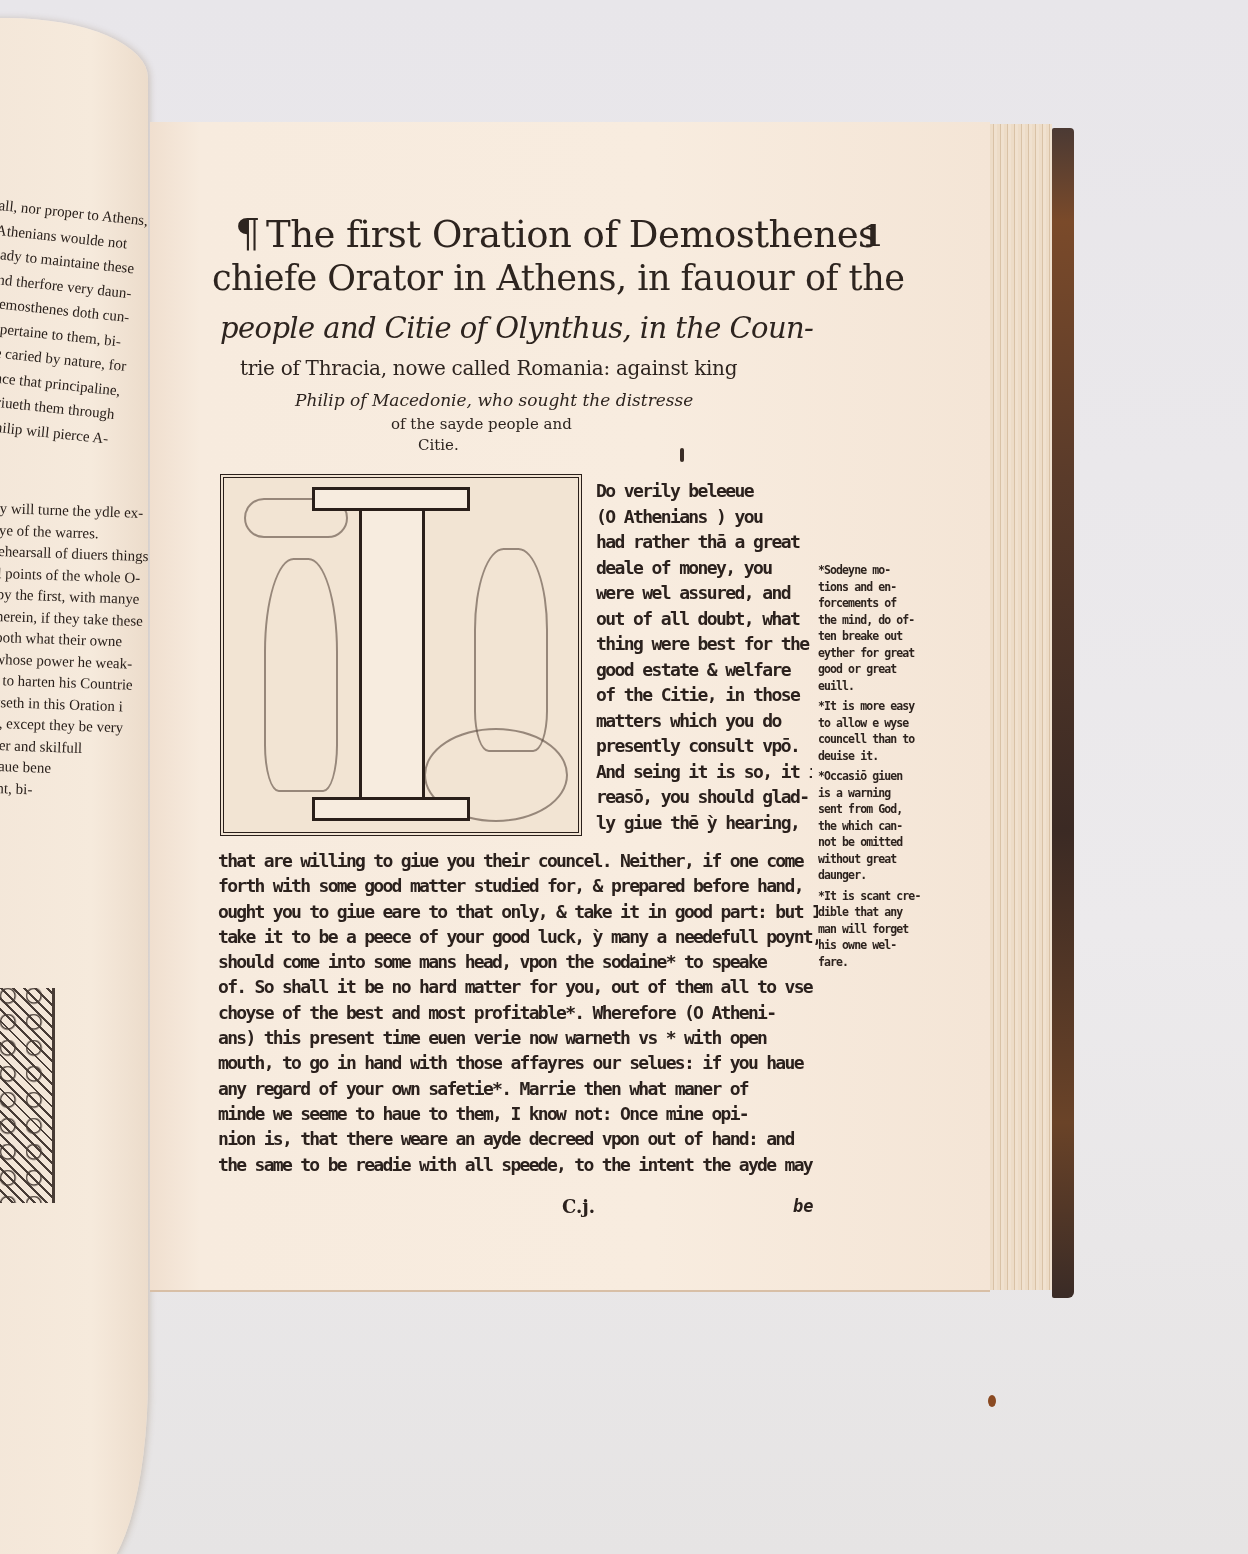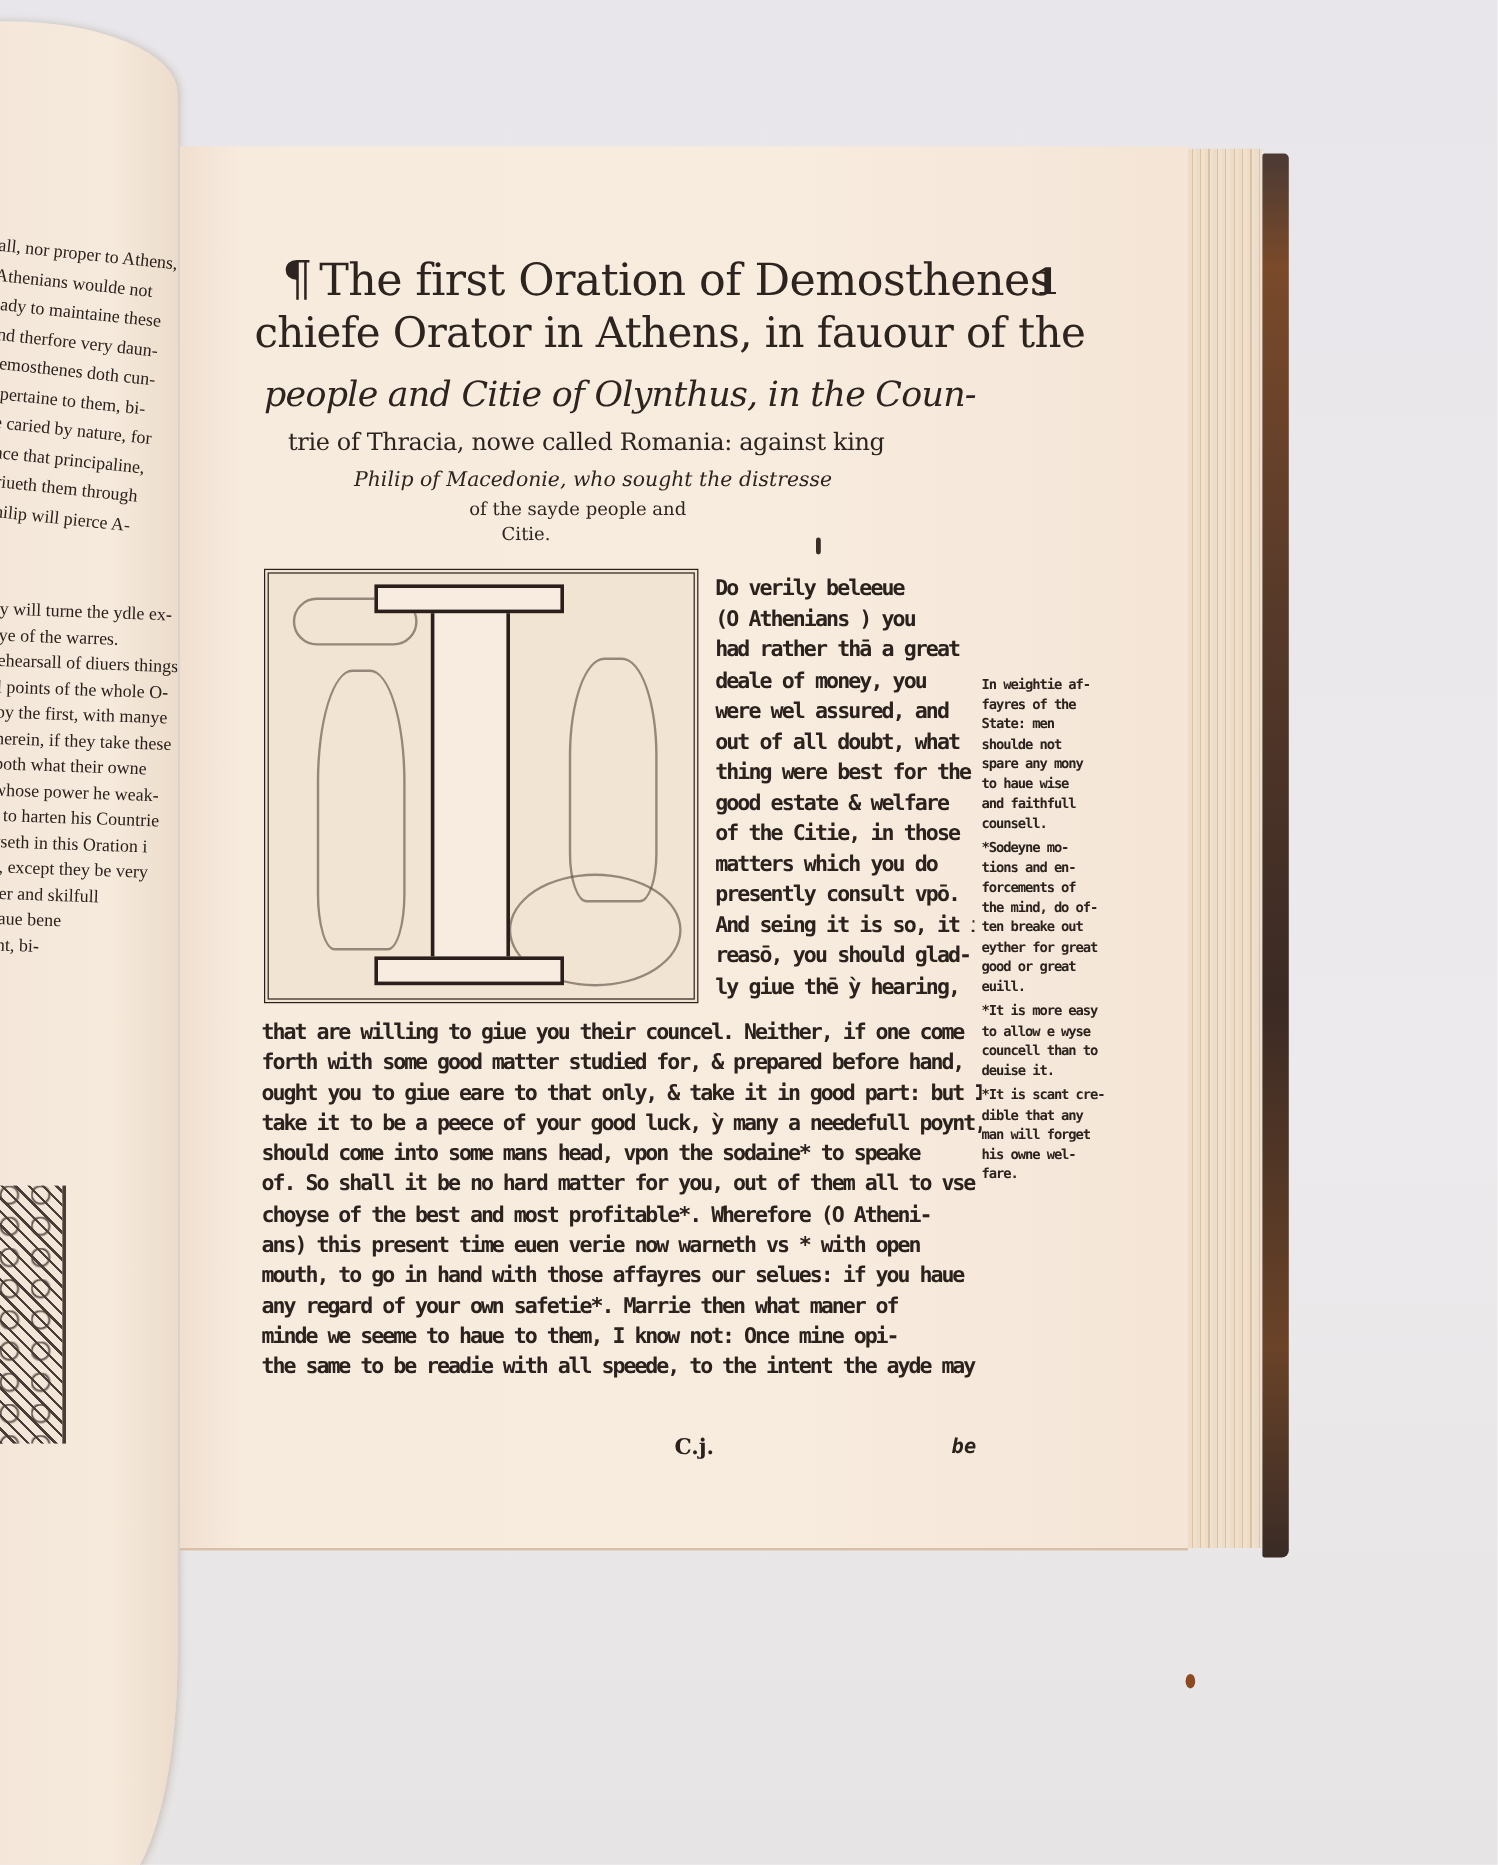--- a/index.html
+++ b/index.html
@@ -181,54 +181,54 @@
   <span class="line">forth with some good matter studied for, &amp; prepared before hand,</span>
   <span class="line">ought you to giue eare to that only, &amp; take it in good part: but I</span>
   <span class="line">take it to be a peece of your good luck, ỳ many a needefull poynt,</span>
   <span class="line">should come into some mans head, vpon the sodaine* to speake</span>
   <span class="line">of. So shall it be no hard matter for you, out of them all to vse</span>
   <span class="line">choyse of the best and most profitable*. Wherefore (O Atheni-</span>
   <span class="line">ans) this present time euen verie now warneth vs * with open</span>
   <span class="line">mouth, to go in hand with those affayres our selues: if you haue</span>
   <span class="line">any regard of your own safetie*. Marrie then what maner of</span>
   <span class="line">minde we seeme to haue to them, I know not: Once mine opi-</span>
+  <span class="line">nion is, that there weare an ayde decreed vpon out of hand: and</span>
   <span class="line">the same to be readie with all speede, to the intent the ayde may</span>
 </div>
 
 <div class="signature">C.j.</div>
 <div class="catchword">be</div>
 
 <div class="margin-notes">
-  <div class="note">
-    <span class="line">In weightie af-</span>
-    <span class="line">fayres of the</span>
-    <span class="line">State: men</span>
-    <span class="line">shoulde not</span>
-    <span class="line">spare any mony</span>
-    <span class="line">to haue wise</span>
-    <span class="line">and faithfull</span>
-    <span class="line">counsell.</span>
-  </div>
   <div class="note">
     <span class="line">*Sodeyne mo-</span>
     <span class="line">tions and en-</span>
     <span class="line">forcements of</span>
     <span class="line">the mind, do of-</span>
     <span class="line">ten breake out</span>
     <span class="line">eyther for great</span>
     <span class="line">good or great</span>
     <span class="line">euill.</span>
   </div>
   <div class="note">
     <span class="line">*It is more easy</span>
     <span class="line">to allow e wyse</span>
     <span class="line">councell than to</span>
     <span class="line">deuise it.</span>
   </div>
   <div class="note">
+    <span class="line">*Occasiō giuen</span>
+    <span class="line">is a warning</span>
+    <span class="line">sent from God,</span>
+    <span class="line">the which can-</span>
+    <span class="line">not be omitted</span>
+    <span class="line">without great</span>
+    <span class="line">daunger.</span>
+  </div>
+  <div class="note">
     <span class="line">*It is scant cre-</span>
     <span class="line">dible that any</span>
     <span class="line">man will forget</span>
     <span class="line">his owne wel-</span>
     <span class="line">fare.</span>
   </div>
 </div>
 
 <div class="stain"></div>
 

